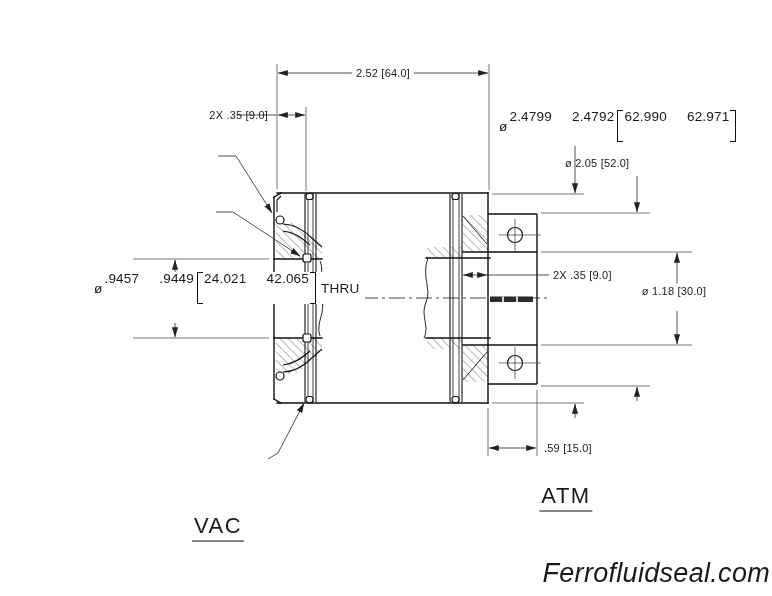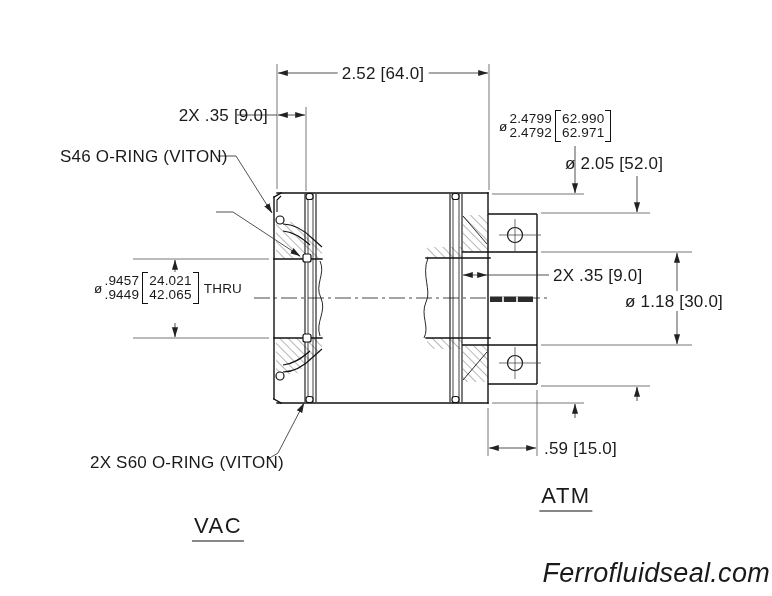--- a/index.html
+++ b/index.html
@@ -1,27 +1,27 @@
 <!DOCTYPE html>
 <html><head>
 <meta charset="utf-8">
 <style>
   html,body{margin:0;padding:0;background:#fff;}
   #stage{
     position:relative;width:772px;height:596px;background:#fff;overflow:hidden;
     font-family:"Liberation Sans",sans-serif;color:#1a1a1a;
   }
   #linework{position:absolute;left:0;top:0;}
-  .txt{position:absolute;font-size:17px;line-height:15px;white-space:nowrap;letter-spacing:.2px;}
+  .txt{position:absolute;font-size:11px;line-height:15px;white-space:nowrap;letter-spacing:.2px;}
   .center{transform:translate(-50%,-50%);}
   .wbg{background:#fff;padding:0 4px;}
   .rt{text-align:right;}
   .dimflex{position:absolute;display:flex;align-items:stretch;white-space:nowrap;letter-spacing:.2px;}
   .dimflex .mid{align-self:center;font-size:13.5px;padding:0 2px;}
-  .stk{display:flex;flex-direction:column;justify-content:center;text-align:right;font-size:13.5px;line-height:14px;}
+  .stk{display:flex;justify-content:center;text-align:right;font-size:13.5px;line-height:14px;gap:20px;}
   .brk{width:5px;border:1.6px solid #111;margin:0 1px 0 3px;}
   .brk.l{border-right:none;}
   .brk.r{border-left:none;margin:0 3px 0 1px;}
   .underl{border-bottom:1.6px solid #111;padding:0 2px 2px 2px;}
   .sideLabel{font-size:22px;letter-spacing:1.5px;}
   .units{font-size:15px;line-height:17px;letter-spacing:.6px;text-align:center;}
   .wm{font-size:27px;font-style:italic;letter-spacing:.3px;}
 </style>
 </head>
 <body>
@@ -180,21 +180,20 @@
       <polyline points="218,156 236,156 272,213" marker-end="url(#arr)"></polyline>
       <polyline points="216,212 233,212 300,256" marker-end="url(#arr)"></polyline>
       <polyline points="268,459 278,453 304,403" marker-end="url(#arr)"></polyline>
     </g>
   </svg>
 
   <div class="txt center wbg" style="left:383px;top:73px;">2.52 [64.0]</div>
 
   <div class="txt rt" style="left:178px;top:108px;width:90px;">2X .35 [9.0]</div>
 
-  <div class="txt rt" style="left:60px;top:149px;width:155px;">S46 O-RING (VITON)</div>
 
 
   <div class="dimflex wbg" style="left:88px;top:272px;height:32px;">
     <span class="mid">ø</span>
     <span class="stk">
       <span>.9457</span>
       <span>.9449</span>
     </span>
     <span class="brk l"></span>
     <span class="stk">
@@ -216,26 +215,25 @@
       <span>62.990</span>
       <span>62.971</span>
     </span>
     <span class="brk r"></span>
   </div>
 
   <div class="txt" style="left:565px;top:156px;">ø 2.05 [52.0]</div>
 
   <div class="txt" style="left:553px;top:268px;">2X .35 [9.0]</div>
 
-  <div class="txt center wbg" style="left:674px;top:301px;">ø 1.18 [30.0]</div>
+  <div class="txt center wbg" style="left:674px;top:291px;">ø 1.18 [30.0]</div>
 
   <div class="txt" style="left:544px;top:441px;">.59 [15.0]</div>
 
 
-  <div class="txt" style="left:90px;top:455px;">2X S60 O-RING (VITON)</div>
 
   <div class="sideLabel center underl" style="position:absolute;left:207px;top:527px;margin-left:11px;">VAC</div>
 
   <div class="sideLabel center underl" style="position:absolute;left:566px;top:497px;">ATM</div>
 
   <div class="wm" style="position:absolute;left:516px;top:558px;width:254px;text-align:right;">Ferrofluidseal.com</div>
 
 </div>
 
 </body></html>

